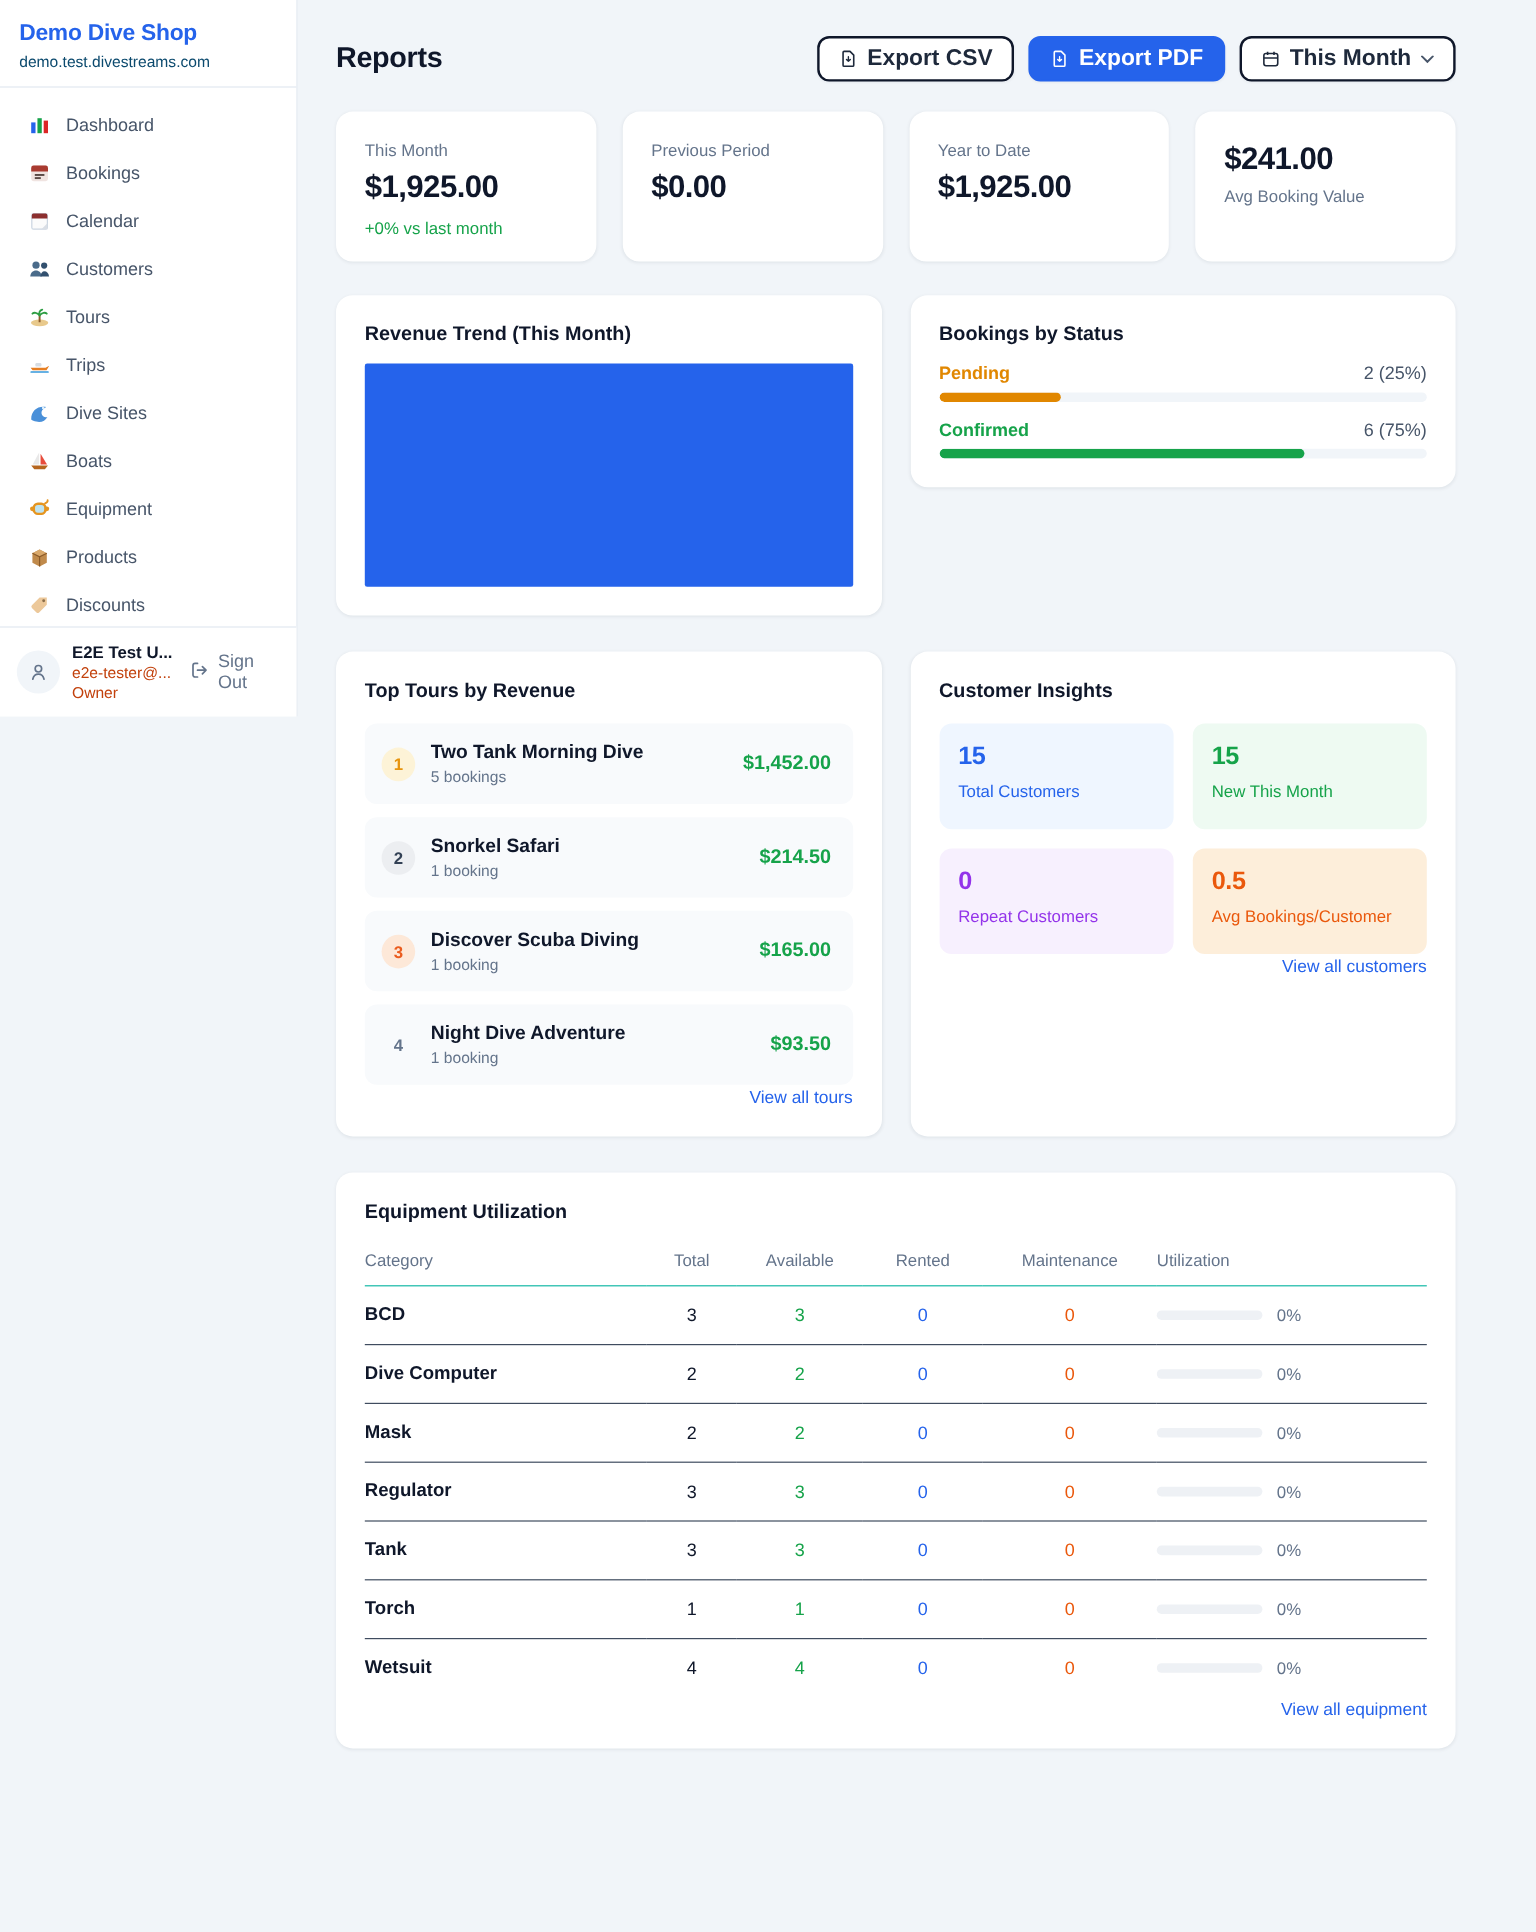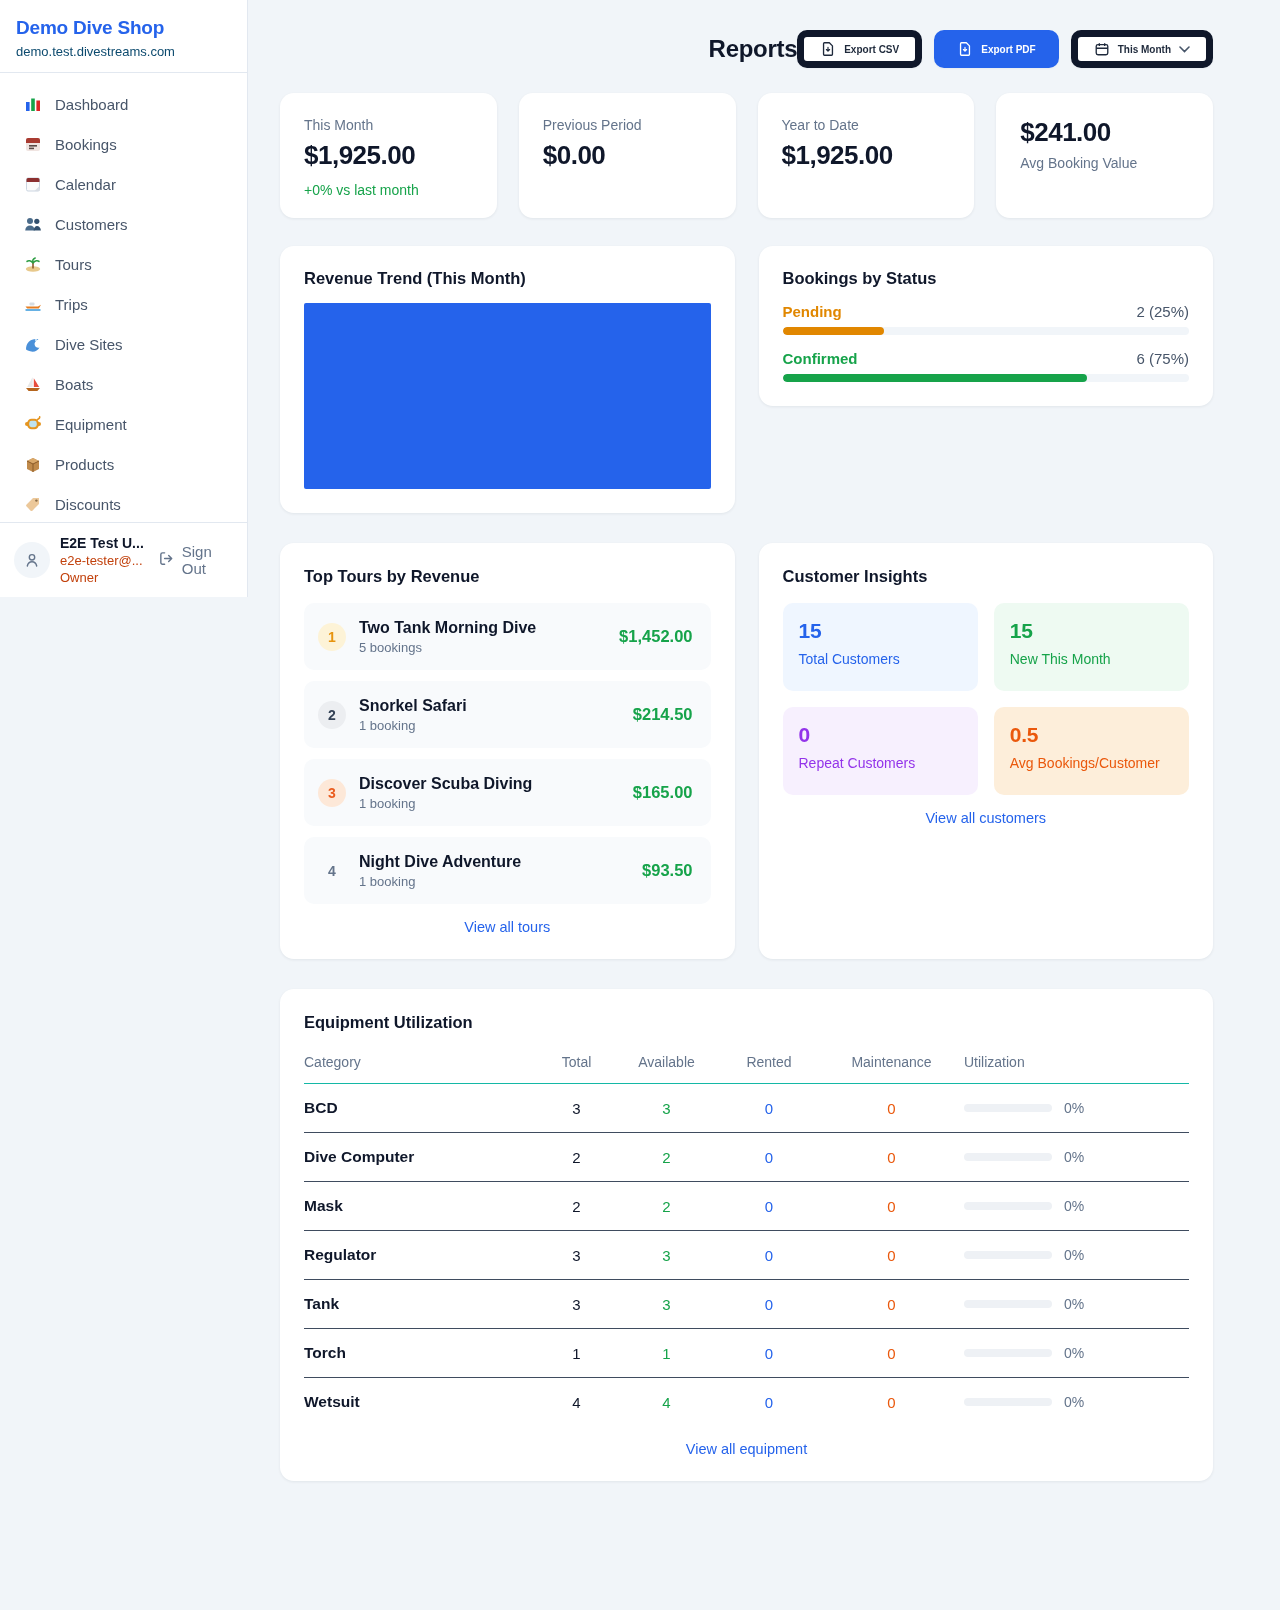--- a/index.html
+++ b/index.html
@@ -39,27 +39,27 @@
     width:36px; height:36px; border-radius:50%; background:#f1f5f9;
     display:flex; align-items:center; justify-content:center; flex:0 0 36px;
   }
   .user-info { width:96px; }
   .user-name { font-size:14px; font-weight:bold; color:#0f172a; white-space:nowrap; }
   .user-email, .user-role { font-size:13px; color:#c2410c; margin-top:2px; white-space:nowrap; }
   .signout { margin-left:auto; display:flex; align-items:center; gap:7px; color:#64748b; font-size:15px; cursor:pointer; }
 
   
   .main { position:absolute; left:280px; top:0; width:933px; }
-  .header-row { margin-top:30px; display:flex; align-items:center; justify-content:flex-end; }
+  .header-row { margin-top:30px; display:flex; align-items:center; justify-content:space-between; }
   .page-title { font-size:24px; font-weight:800; letter-spacing:-.3px; color:#0f172a; }
   .header-actions { display:flex; gap:12px; }
   .btn {
     height:38px; display:flex; align-items:center; gap:8px; padding:0 16px;
-    background:#fff; border:7px solid #0f172a; border-radius:10px;
-    font-family:inherit; font-size:10px; font-weight:600; color:#1e293b; cursor:pointer;
+    background:#fff; border:2px solid #0f172a; border-radius:10px;
+    font-family:inherit; font-size:19px; font-weight:600; color:#1e293b; cursor:pointer;
     box-shadow:0 1px 2px rgba(15,23,42,.04);
   }
   .btn-primary { background:#2563eb; border-color:#2563eb; color:#fff; }
   .btn svg { display:block; }
 
   .card {
     background:#fff; border-radius:14px;
     box-shadow:0 1px 3px rgba(15,23,42,.07);
   }
   .card-title { font-size:16.5px; font-weight:bold; color:#0f172a; }
@@ -102,21 +102,21 @@
     display:flex; align-items:center; justify-content:center;
     font-size:14px; font-weight:bold; color:#64748b;
   }
   .rank.r1 { background:#fdf3d7; color:#e7940e; }
   .rank.r2 { background:#eceef1; color:#334155; }
   .rank.r3 { background:#fde8d8; color:#ea5c1e; }
   .tour-main { flex:1; min-width:0; }
   .tour-name { font-size:16px; font-weight:600; color:#0f172a; }
   .tour-bookings { font-size:13px; color:#64748b; margin-top:3px; }
   .tour-revenue { font-size:16.5px; font-weight:bold; color:#16a34a; white-space:nowrap; }
-  .view-all { display:block; margin-top:15px; text-align:center; color:#2563eb; font-size:14.5px; text-decoration:none; cursor:pointer; }
+  .view-all { display:block; margin-top:3px; text-align:right; color:#2563eb; font-size:14.5px; text-decoration:none; cursor:pointer; }
 
   .insights-card { padding:24px; }
   .tile-grid { margin-top:17px; display:grid; grid-template-columns:1fr 1fr; gap:16px; }
   .tile { border-radius:10px; padding:16px; height:88px; }
   .tile-value { font-size:21px; font-weight:800; letter-spacing:-.3px; }
   .tile-label { font-size:14px; margin-top:8px; }
   .tile.blue   { background:#eff6ff; } .tile.blue .tile-value,   .tile.blue .tile-label   { color:#2563eb; }
   .tile.green  { background:#eefaf2; } .tile.green .tile-value,  .tile.green .tile-label  { color:#16a34a; }
   .tile.purple { background:#f7f0fe; } .tile.purple .tile-value, .tile.purple .tile-label { color:#9333ea; }
   .tile.orange { background:#fdeeda; } .tile.orange .tile-value, .tile.orange .tile-label { color:#ea580c; }

